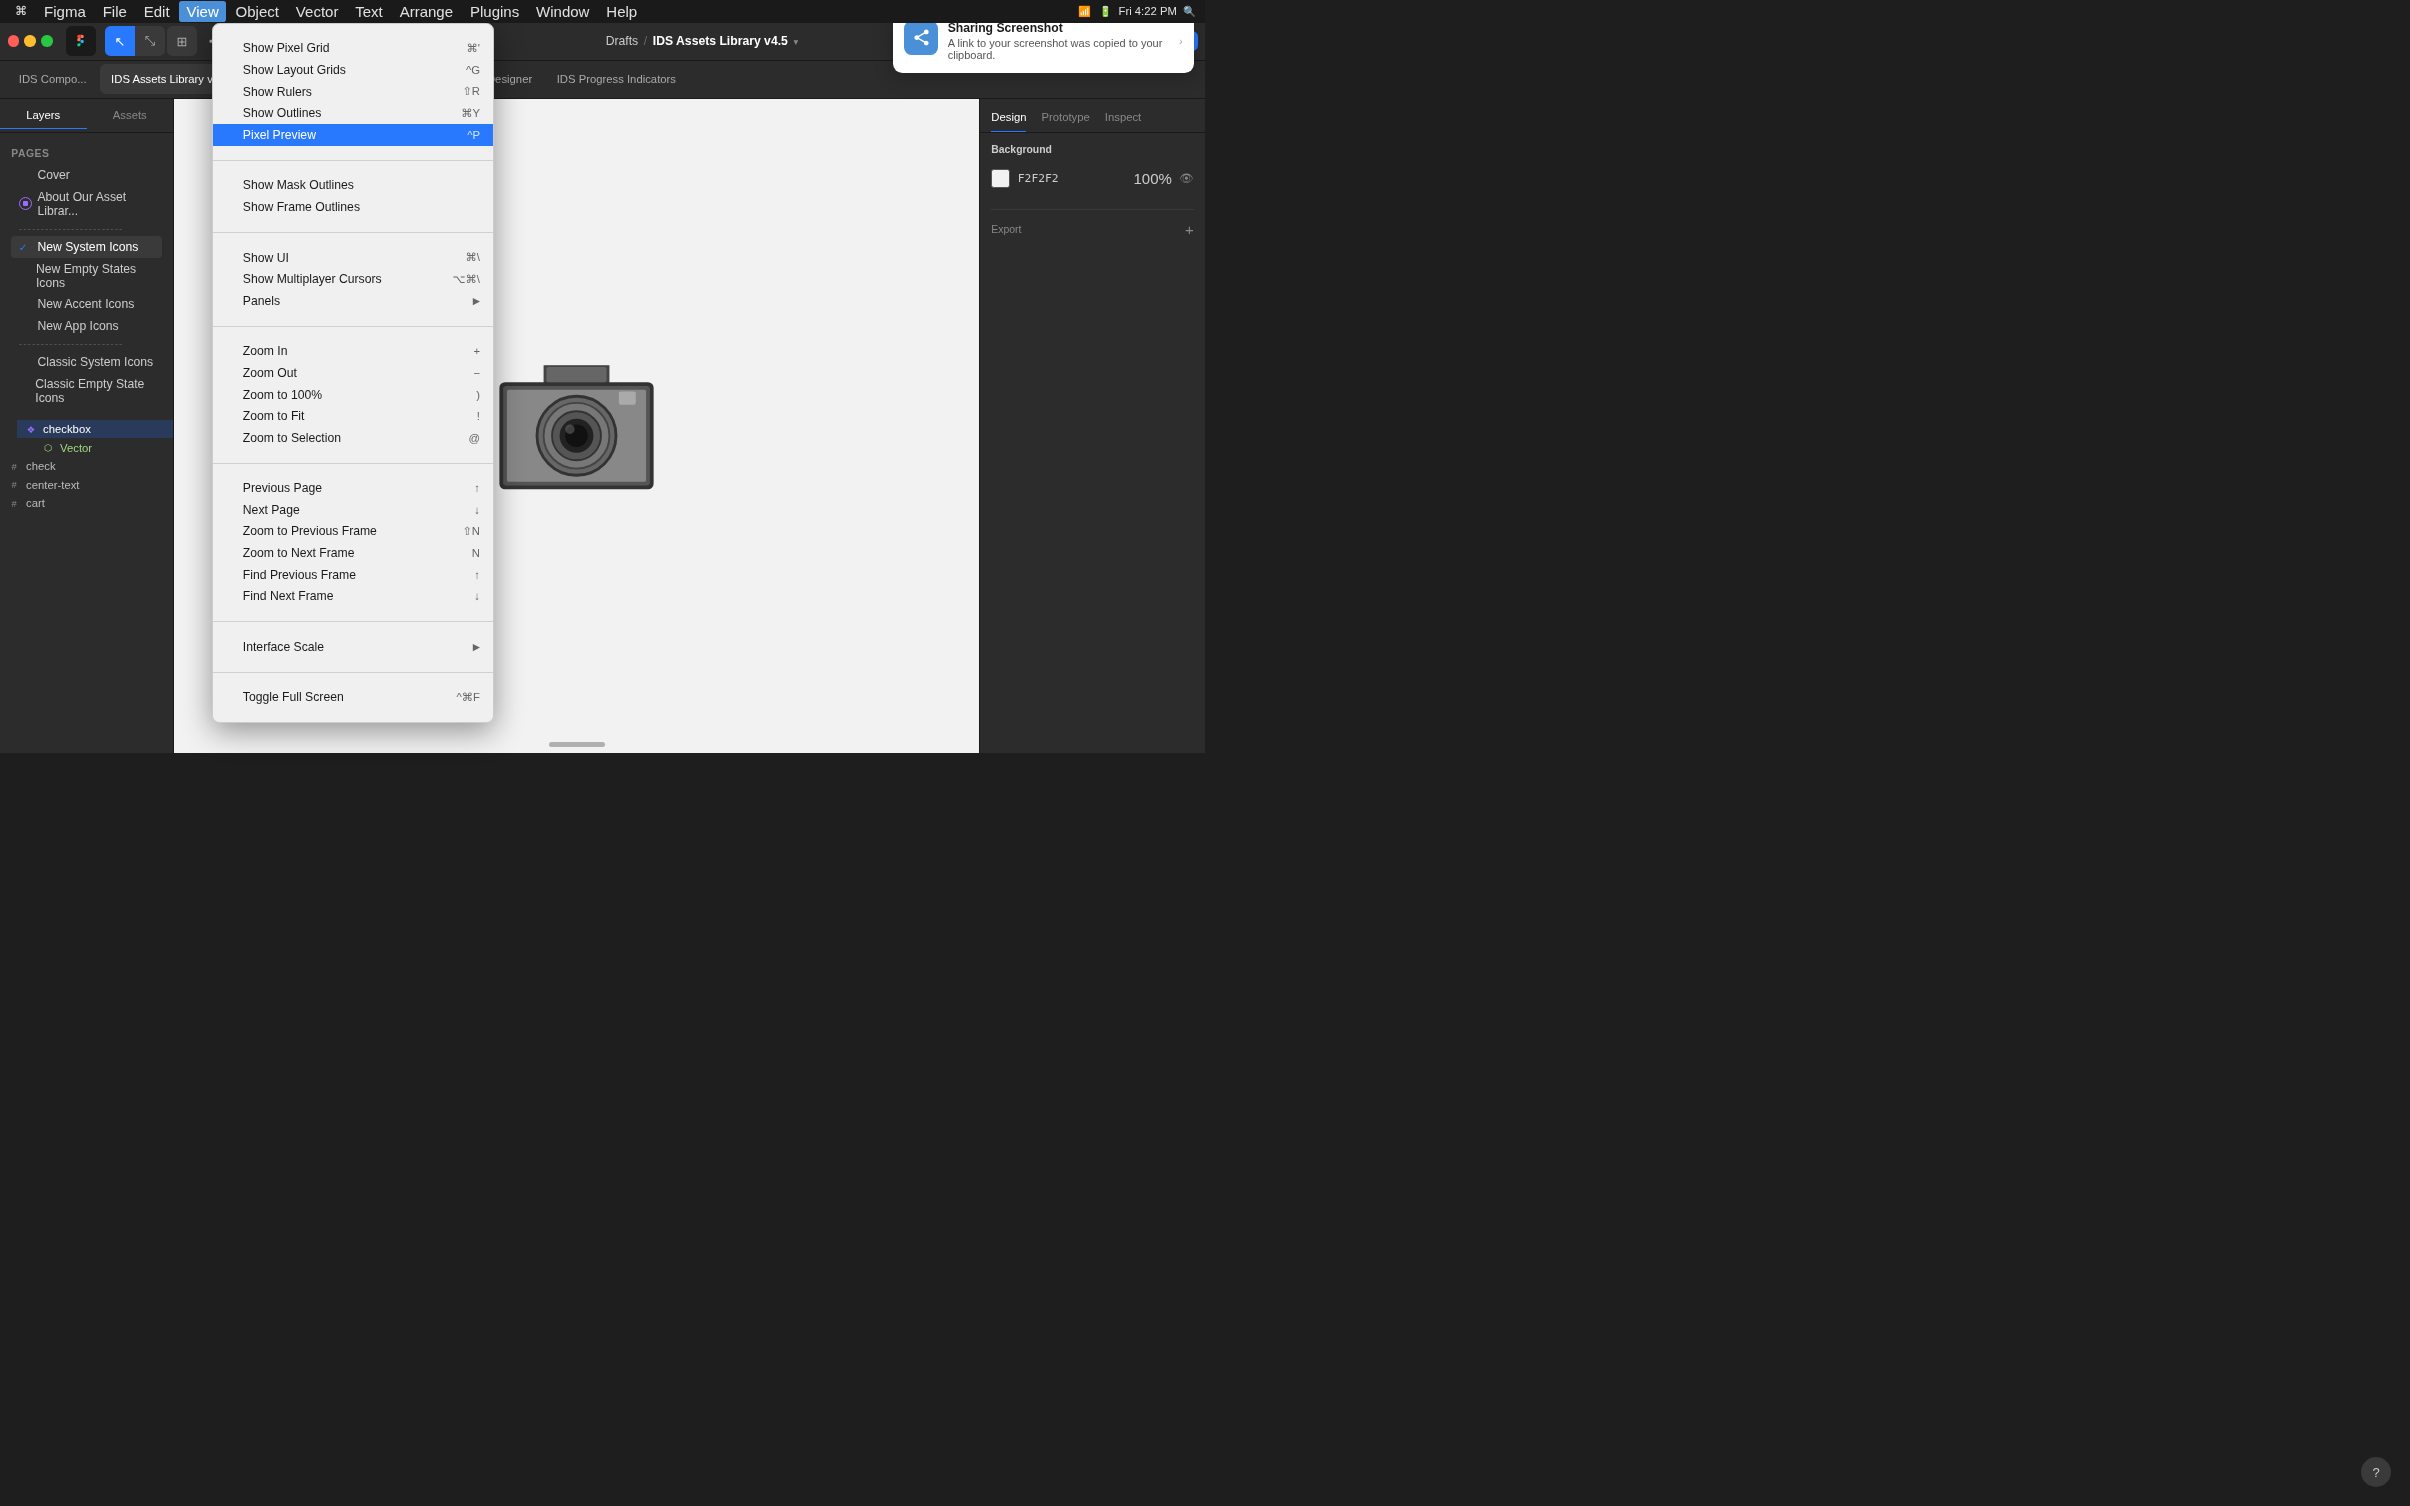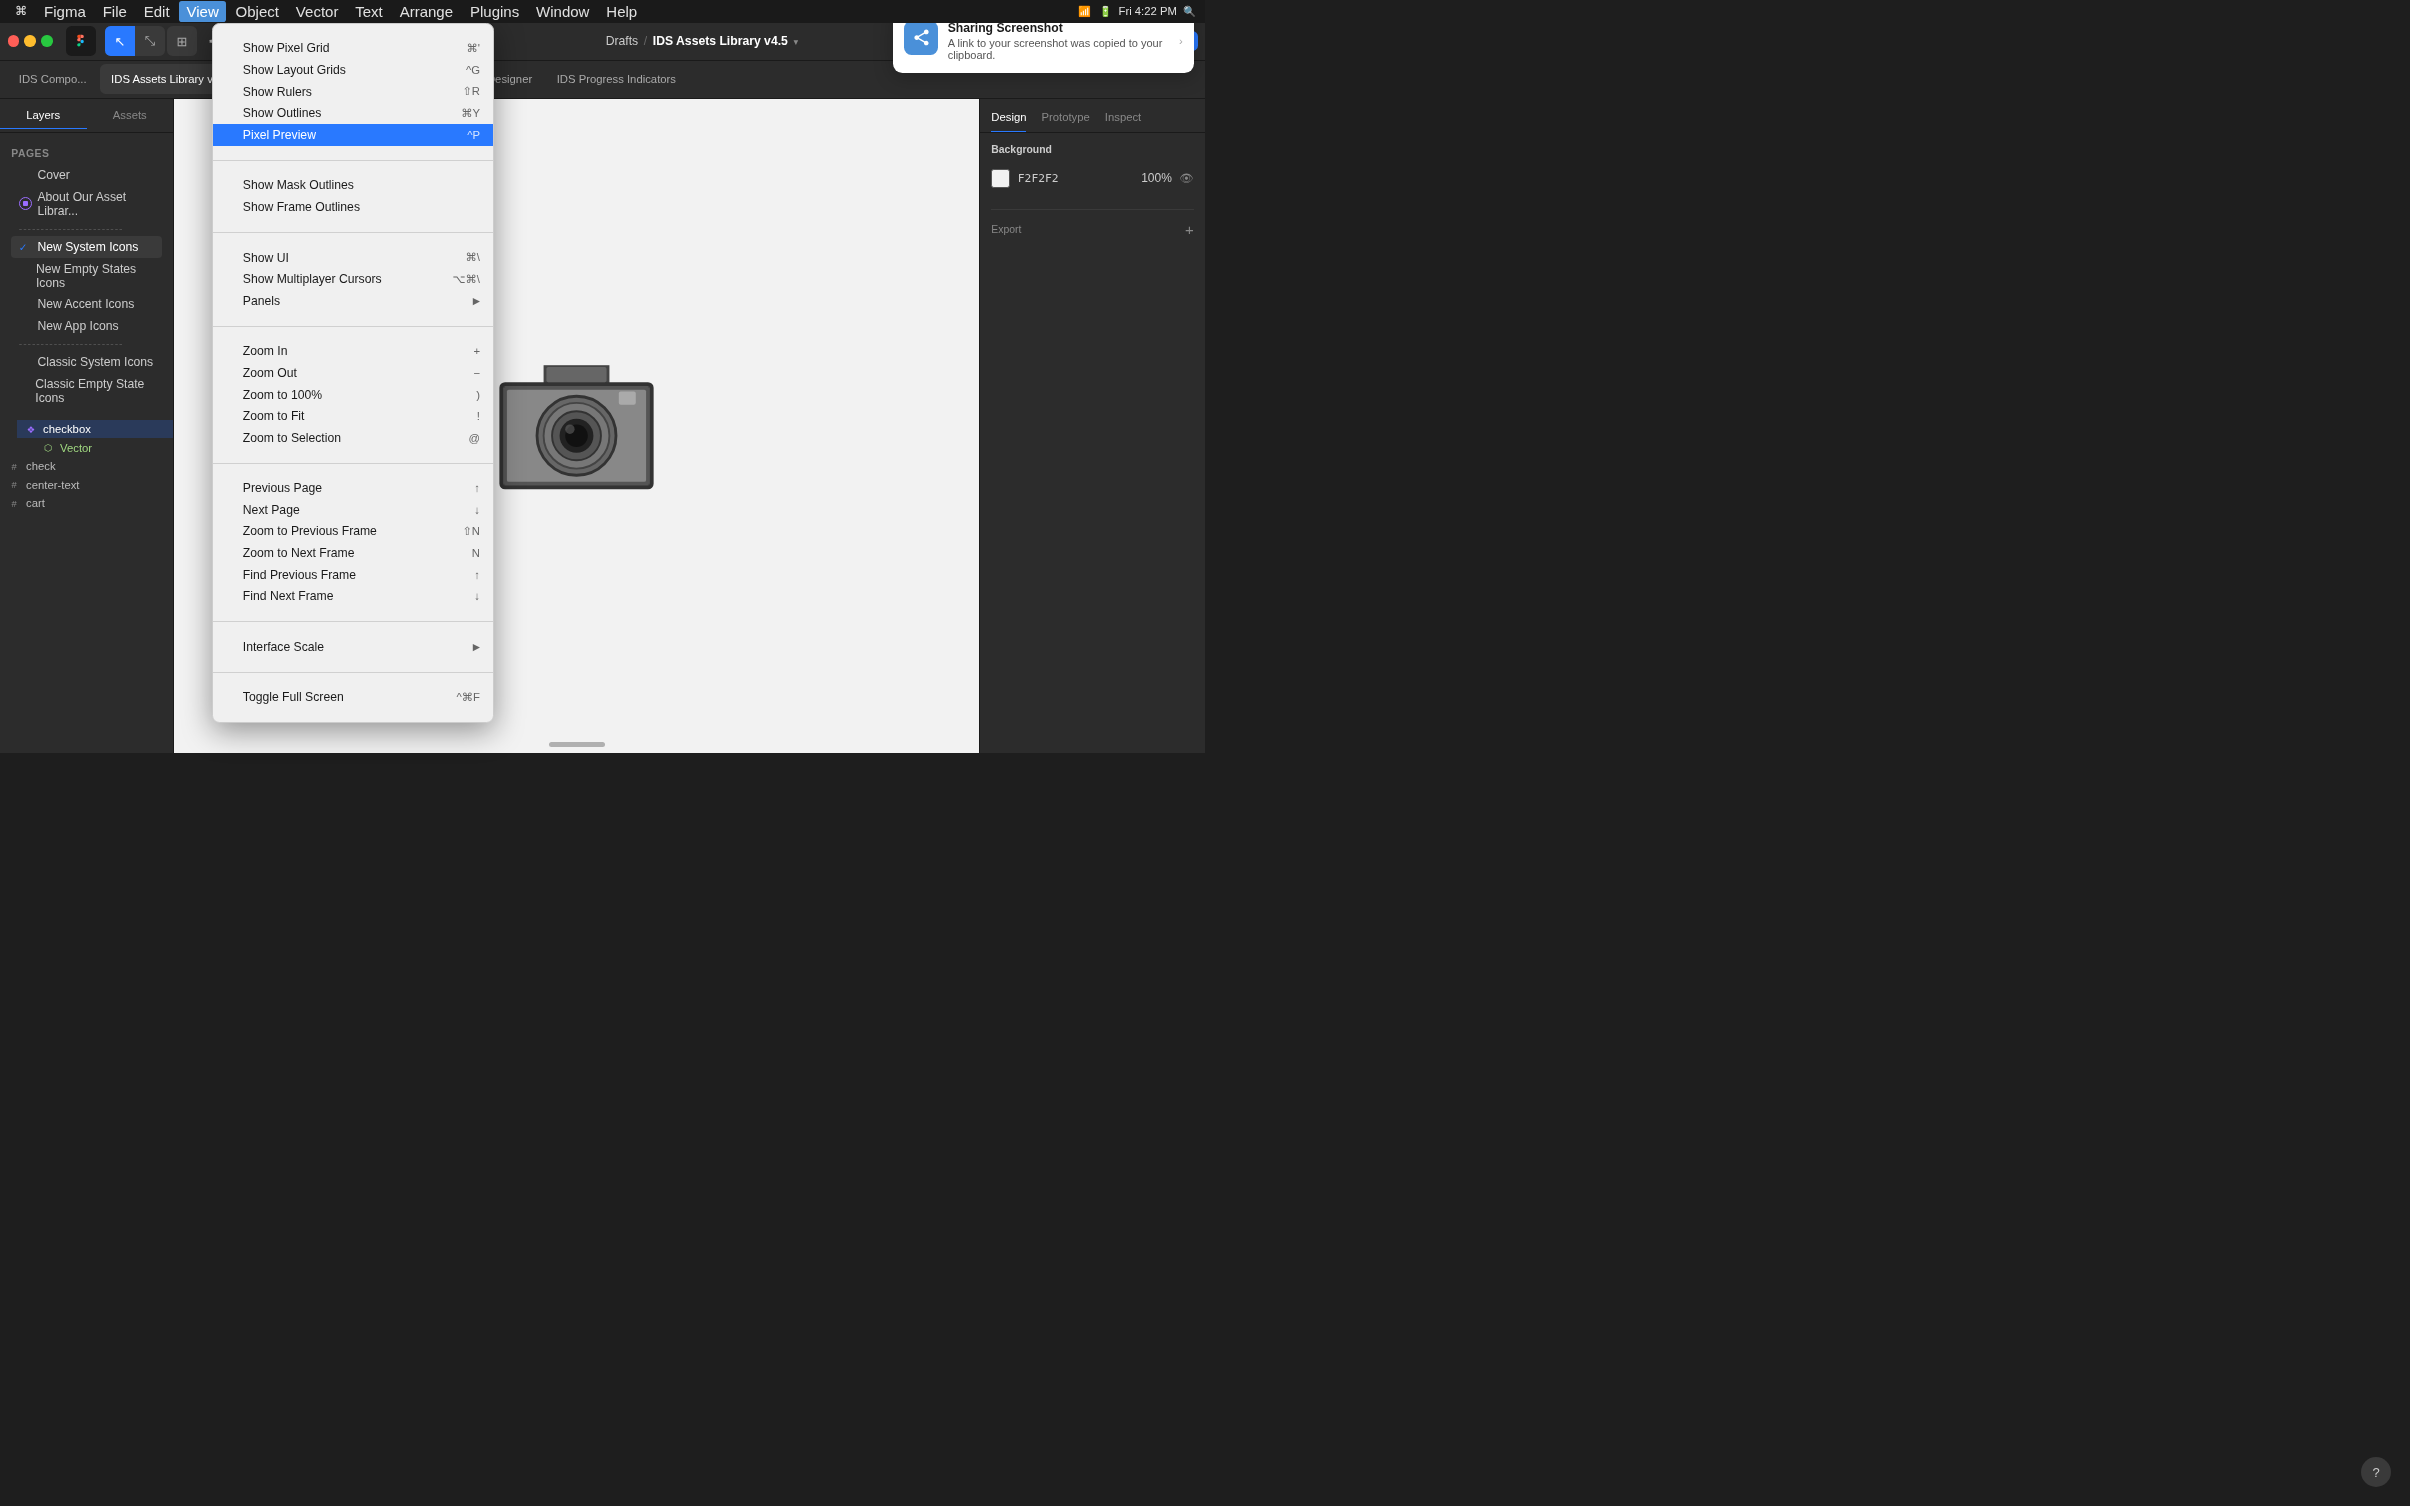--- a/index.html
+++ b/index.html
@@ -377,21 +377,21 @@
       border: 0.9px solid #555;
       flex-shrink: 0;
     }
     .hex-value {
       font-size: 11.3px;
       color: #ccc;
       font-family: 'SF Mono', monospace;
       flex: 1;
     }
     .opacity-value {
-      font-size: 12px;
+      font-size: 15px;
       color: #ccc;
     }
     .eye-icon {
       color: #888;
       font-size: 11.3px;
     }
     .export-section {
       border-top: 0.9px solid #3a3a3a;
       padding-top: 11.3px;
       margin-top: 3.8px;

